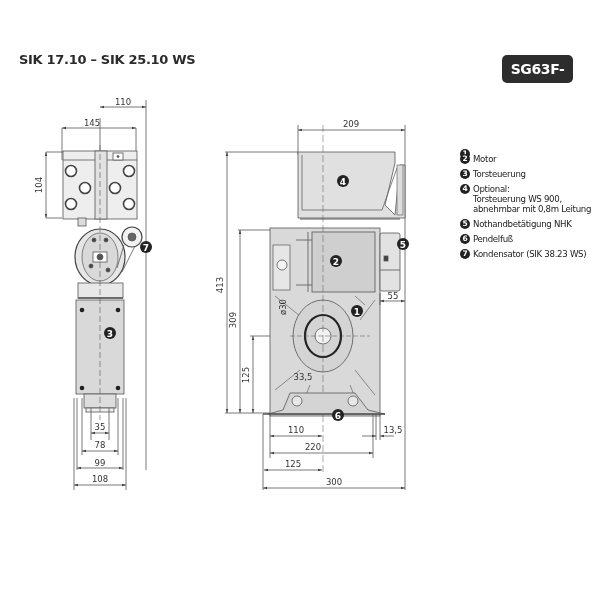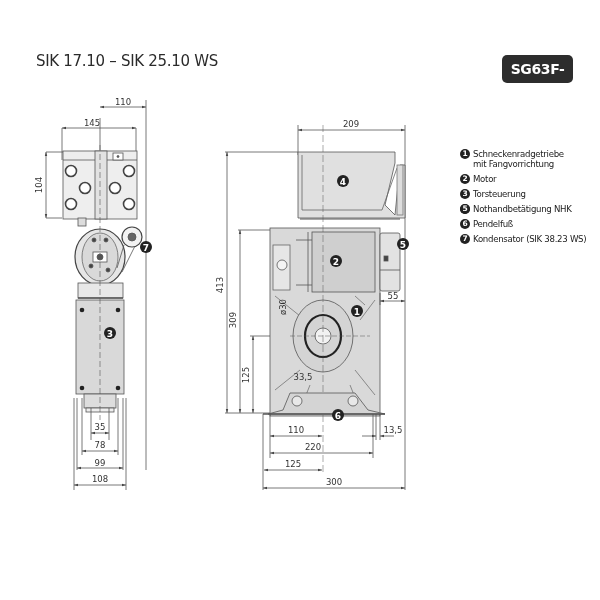--- a/index.html
+++ b/index.html
@@ -1,17 +1,17 @@
 <!DOCTYPE html>
 <html><head>
   <meta charset="utf-8">
   <style>
     html, body { margin: 0; padding: 0; }
     body { width: 600px; height: 600px; background: #ffffff; position: relative; overflow: hidden; font-family: "DejaVu Sans", sans-serif; color: #2b2b2b; }
-    .title { position: absolute; left: 19px; top: 52px; font-size: 15px; font-weight: normal; letter-spacing: -0.3px; font-family: "DejaVu Sans", sans-serif; margin-left: 17px; }
+    .title { position: absolute; left: 19px; top: 52px; font-size: 13px; font-weight: bold; letter-spacing: -0.3px; font-family: "DejaVu Sans", sans-serif; }
     .badge { position: absolute; left: 502px; top: 55px; width: 71px; height: 28px; background: #2d2d2d; border-radius: 5px; color: #fff; font-size: 14px; font-weight: bold; text-align: center; line-height: 28px; letter-spacing: -0.4px; }
     svg.drawing { position: absolute; left: 0; top: 0; }
     .dim { font-family: "DejaVu Sans", sans-serif; font-size: 8.5px; fill: #333; }
     .legend { position: absolute; left: 460px; top: 149px; width: 140px; }
     .legend-item { position: relative; padding-left: 13px; font-size: 8.6px; line-height: 10px; margin-bottom: 5px; letter-spacing: -0.3px; color: #222; font-family: "DejaVu Sans", sans-serif; }
     .legend-num { position: absolute; left: 0; top: 0; width: 10px; height: 10px; border-radius: 50%; background: #222; color: #fff; font-size: 7.5px; font-weight: bold; text-align: center; line-height: 10px; }
     .legend-text { white-space: pre-line; }
   </style>
 </head>
 <body>
@@ -212,33 +212,34 @@
     <text class="dim" x="313" y="450" text-anchor="middle">220</text>
     <text class="dim" x="293" y="467" text-anchor="middle">125</text>
     <text class="dim" x="334" y="485" text-anchor="middle">300</text>
     <text class="dim" x="393" y="433" text-anchor="middle">13,5</text>
   </g>
 </svg>
 
 <div class="legend">
   <div class="legend-item">
     <span class="legend-num">1</span>
-    <span class="legend-text">Schneckenradgetriebe
-mit Fangvorrichtung</span>
   </div>
   <div class="legend-item">
     <span class="legend-num">2</span>
     <span class="legend-text">Motor</span>
   </div>
   <div class="legend-item">
     <span class="legend-num">3</span>
     <span class="legend-text">Torsteuerung</span>
   </div>
   <div class="legend-item">
     <span class="legend-num">4</span>
+    <span class="legend-text">Optional:
+Torsteuerung WS 900,
+abnehmbar mit 0,8m Leitung</span>
   </div>
   <div class="legend-item">
     <span class="legend-num">5</span>
     <span class="legend-text">Nothandbetätigung NHK</span>
   </div>
   <div class="legend-item">
     <span class="legend-num">6</span>
     <span class="legend-text">Pendelfuß</span>
   </div>
   <div class="legend-item">

